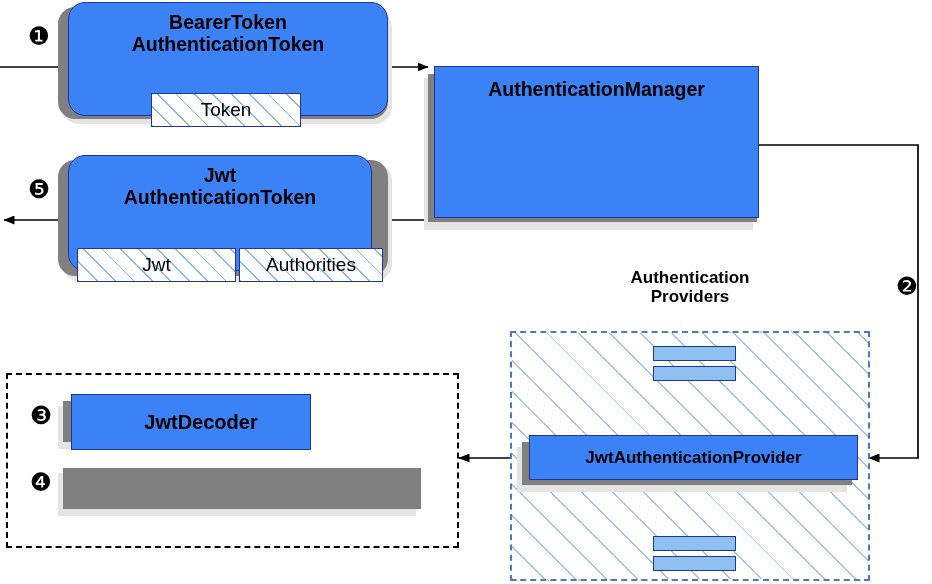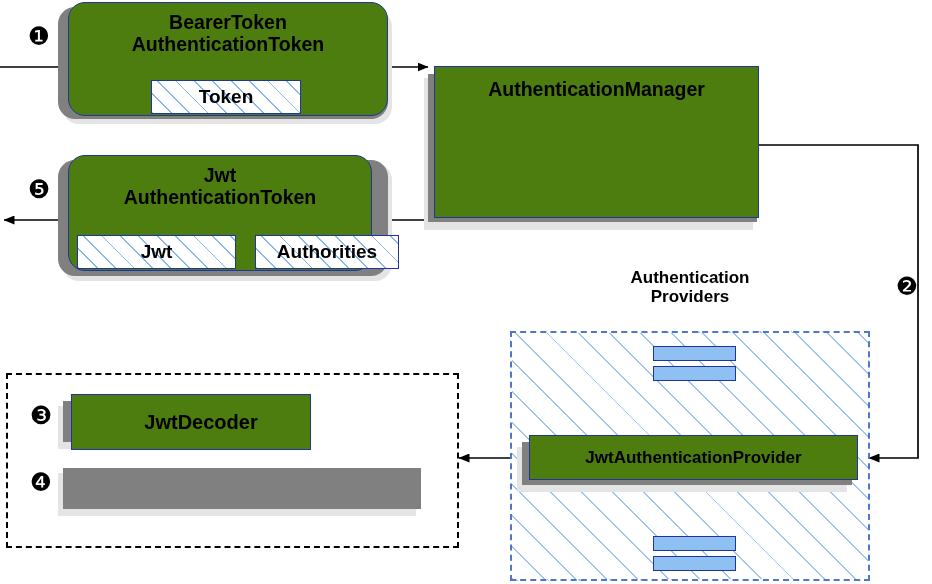--- a/index.html
+++ b/index.html
@@ -14,21 +14,21 @@
 
   
   .abs{position:absolute;box-sizing:border-box;}
 
   
   .shadow-dark{background:#808080;}
   .shadow-light{background:#e4e4e4;}
 
   
   .node-blue{
-    background:#4d7c0f;
+    background:#3b82f6;
     border:1.6px solid #20359c;
     display:flex;
     align-items:center;
     justify-content:center;
     text-align:center;
     color:#000000;
     font-weight:bold;
     line-height:1.12;
   }
   .node-round{border-radius:17px;}
@@ -37,21 +37,21 @@
   .hatch-white{
     border:1.6px solid #20359c;
     background-color:#ffffff;
     background-image:repeating-linear-gradient(
         45deg,
         rgba(130,180,235,0.95) 0px,
         rgba(130,180,235,0.95) 1.2px,
         rgba(255,255,255,0) 1.2px,
         rgba(255,255,255,0) 13px);
     display:flex;align-items:center;justify-content:center;
-    font-weight:bold;color:#000;
+    font-weight:normal;color:#000;margin-top:13px;
   }
 
   
   .hatch-container{
     border:2px dashed #4f77c4;
     background-color:#ffffff;
     background-image:repeating-linear-gradient(
         45deg,
         rgba(140,186,238,0.85) 0px,
         rgba(140,186,238,0.85) 1.4px,
@@ -155,21 +155,21 @@
 
   <div class="abs shadow-light" style="left:62px;top:163px;width:330px;height:118px;border-radius:17px;"></div>
   <div class="abs shadow-dark" style="left:58px;top:160px;width:330px;height:116px;border-radius:17px;"></div>
 
   <div class="abs node-blue node-round" style="left:68px;top:155px;width:304px;height:116px;flex-direction:column;justify-content:flex-start;padding-top:9px;">
     <div style="font-size:19.5px;">
       <div>Jwt</div>
       <div>AuthenticationToken</div>
     </div>
     <div class="hatch-white" style="position:absolute;left:8px;top:79px;width:157px;height:32px;font-size:19px;">Jwt</div>
-    <div class="hatch-white" style="position:absolute;left:186px;top:79px;width:142px;height:32px;font-size:19px;">Authorities</div>
+    <div class="hatch-white" style="position:absolute;left:170px;top:79px;width:142px;height:32px;font-size:19px;">Authorities</div>
   </div>
 
   <div class="abs marker" style="left:25px;top:177px;width:28px;">❺</div>
 
   <div class="abs shadow-light" style="left:424px;top:78px;width:329px;height:152px;"></div>
   <div class="abs shadow-dark" style="left:428px;top:74px;width:329px;height:148px;"></div>
 
   <div class="abs node-blue" style="left:434px;top:66px;width:325px;height:152px;flex-direction:column;justify-content:flex-start;padding-top:12px;">
     <div style="font-size:19.5px;">AuthenticationManager</div>
   </div>

